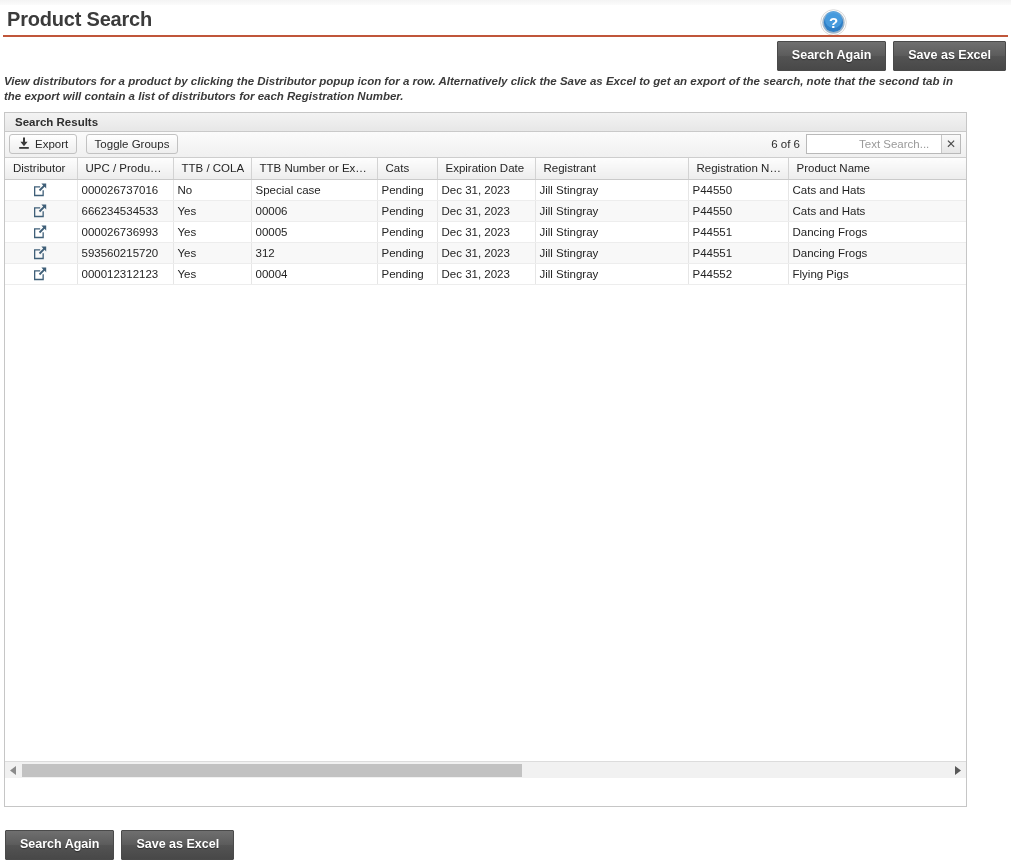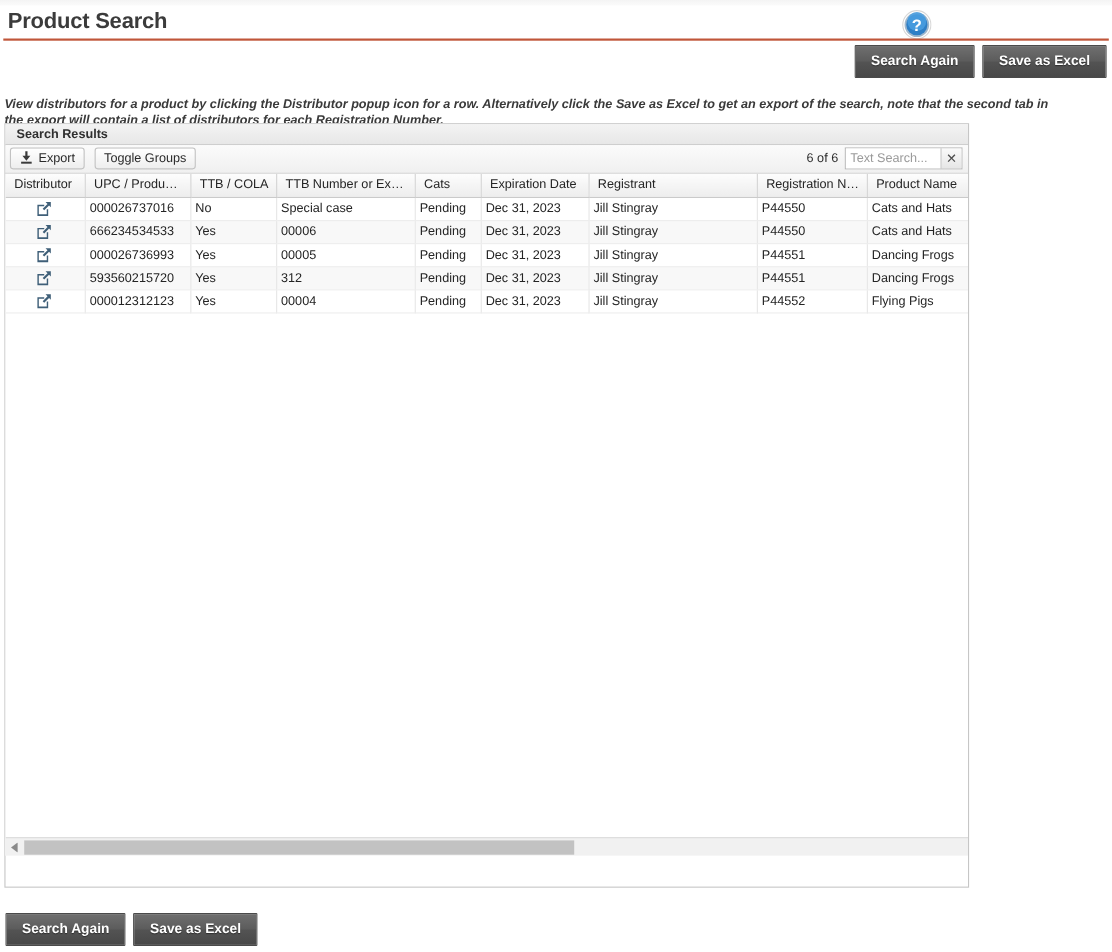--- a/index.html
+++ b/index.html
@@ -57,27 +57,27 @@
   .top-buttons {
     position: absolute; right: 5px; top: 41px;
     display: flex; gap: 7px;
   }
   .top-buttons .btn { padding: 7px 14px 8px 14px; }
 
   
   .description {
     position: absolute; left: 4px; top: 74px; width: 960px;
     font-style: italic; font-weight: bold;
-    font-size: 11.5px; line-height: 15px; color: #3a3a3a; margin-top: 14px;
+    font-size: 11.5px; line-height: 15px; color: #3a3a3a;
   }
 
   
   .panel {
     position: absolute; left: 4px; top: 112px;
-    width: 877px; height: 695px;
+    width: 963px; height: 695px;
     border: 1px solid #c6c6c6;
     background: #ffffff;
   }
   .panel-header {
     height: 19px;
     background: linear-gradient(#f3f3f3, #e7e7e7);
     border-bottom: 1px solid #c9c9c9;
     font-weight: bold; font-size: 11.5px; color: #2f2f2f;
     padding: 3px 0 0 10px;
   }
@@ -102,21 +102,21 @@
   }
   .tool-btn + .tool-btn { margin-left: 5px; }
 
   .toolbar-right {
     position: absolute; right: 5px; top: 2px;
     display: flex; align-items: center; gap: 6px;
   }
   .count-label { font-size: 11.5px; color: #2d2d2d; }
   .search-wrap {
     display: flex; align-items: stretch;
-    border: 1px solid #b9b9b9; background: #ffffff; height: 20px;
+    border: 1px solid #b9b9b9; background: #ffffff; height: 20px; padding-left: 48px;
   }
   .search-input {
     border: 0; outline: 0; width: 86px; height: 18px;
     font-size: 11.5px; color: #333; padding: 0 4px;
     font-family: "Liberation Sans", sans-serif;
     background: #ffffff;
   }
   .search-input::placeholder { color: #9a9a9a; }
   .search-clear {
     width: 19px; display: flex; align-items: center; justify-content: center;

